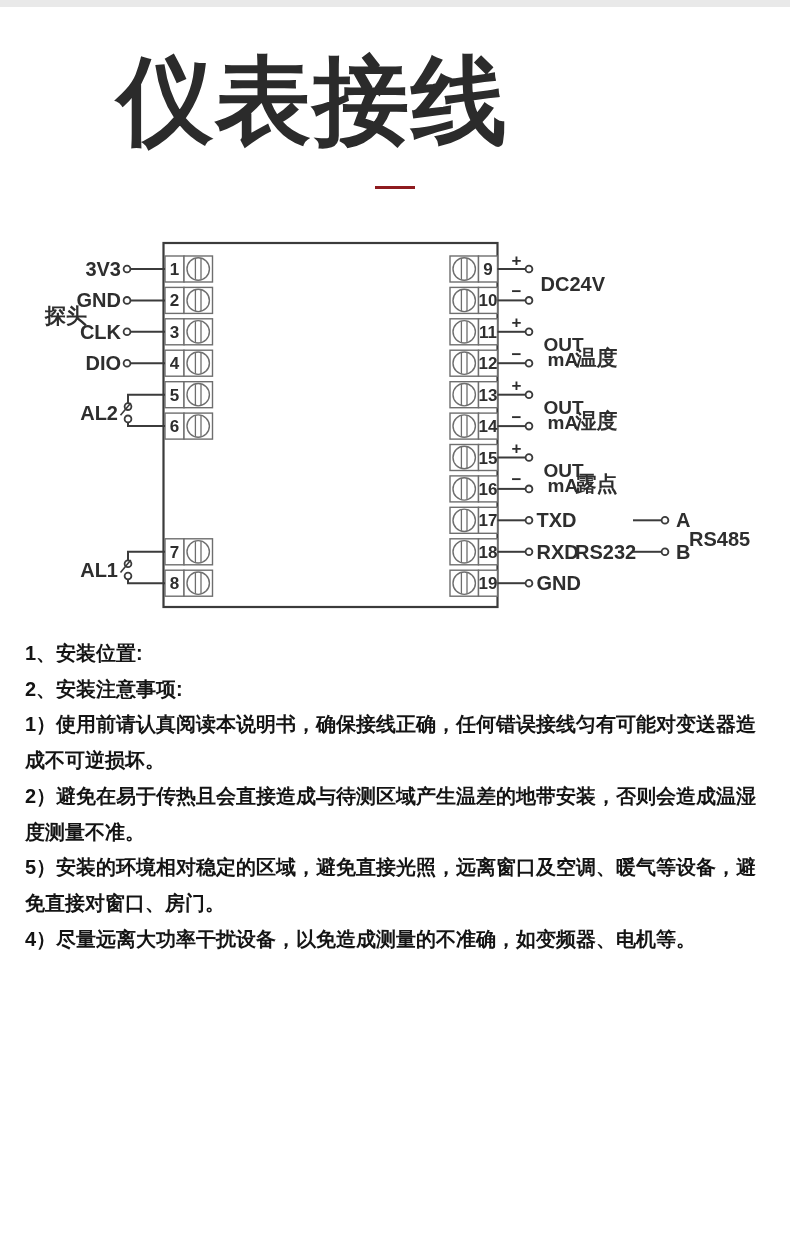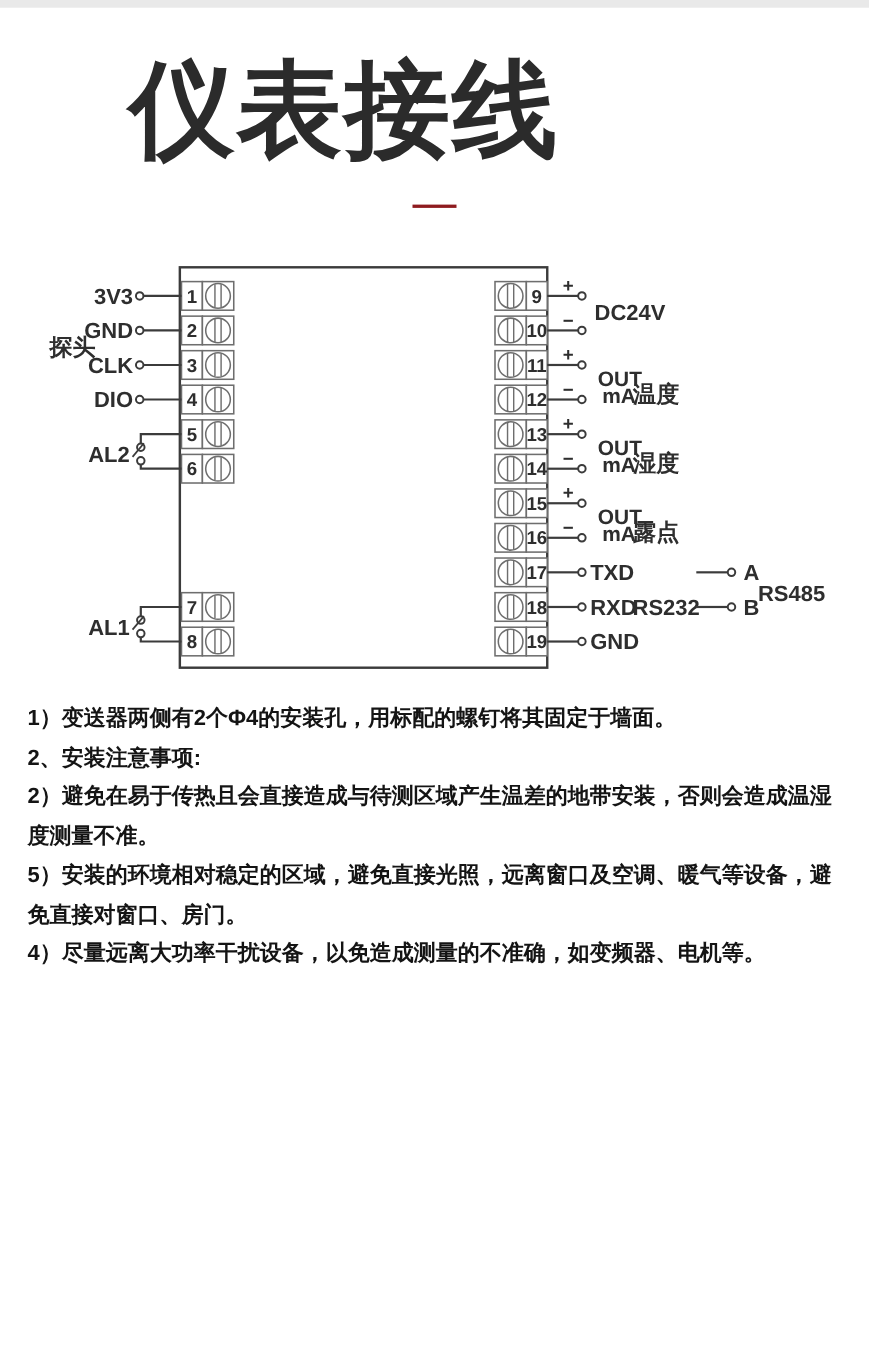--- a/index.html
+++ b/index.html
@@ -328,22 +328,23 @@
       <text class="pin" x="676" y="527.3">A</text>
       <line class="wire" x1="633" y1="551.8" x2="661.5" y2="551.8"></line>
       <circle class="node" cx="665" cy="551.8" r="3.4"></circle>
       <text class="pin" x="676" y="558.8">B</text>
       <text class="pin" x="689" y="546">RS485</text>
     </g>
   </svg>
 
   <div class="instructions">
     <section>
-      <p>1）变送器两侧有2个Φ4的安装孔，用标配的螺钉将其固定于墙面。</p>
+      <p>1、安装位置:</p>
     </section>
     <section class="s2">
       <p>2、安装注意事项:</p>
+      <p>1）使用前请认真阅读本说明书，确保接线正确，任何错误接线匀有可能对变送器造成不可逆损坏。</p>
       <p>2）避免在易于传热且会直接造成与待测区域产生温差的地带安装，否则会造成温湿度测量不准。</p>
       <p>5）安装的环境相对稳定的区域，避免直接光照，远离窗口及空调、暖气等设备，避免直接对窗口、房门。</p>
       <p>4）尽量远离大功率干扰设备，以免造成测量的不准确，如变频器、电机等。</p>
     </section>
   </div>
 </div>
 
 </body></html>

